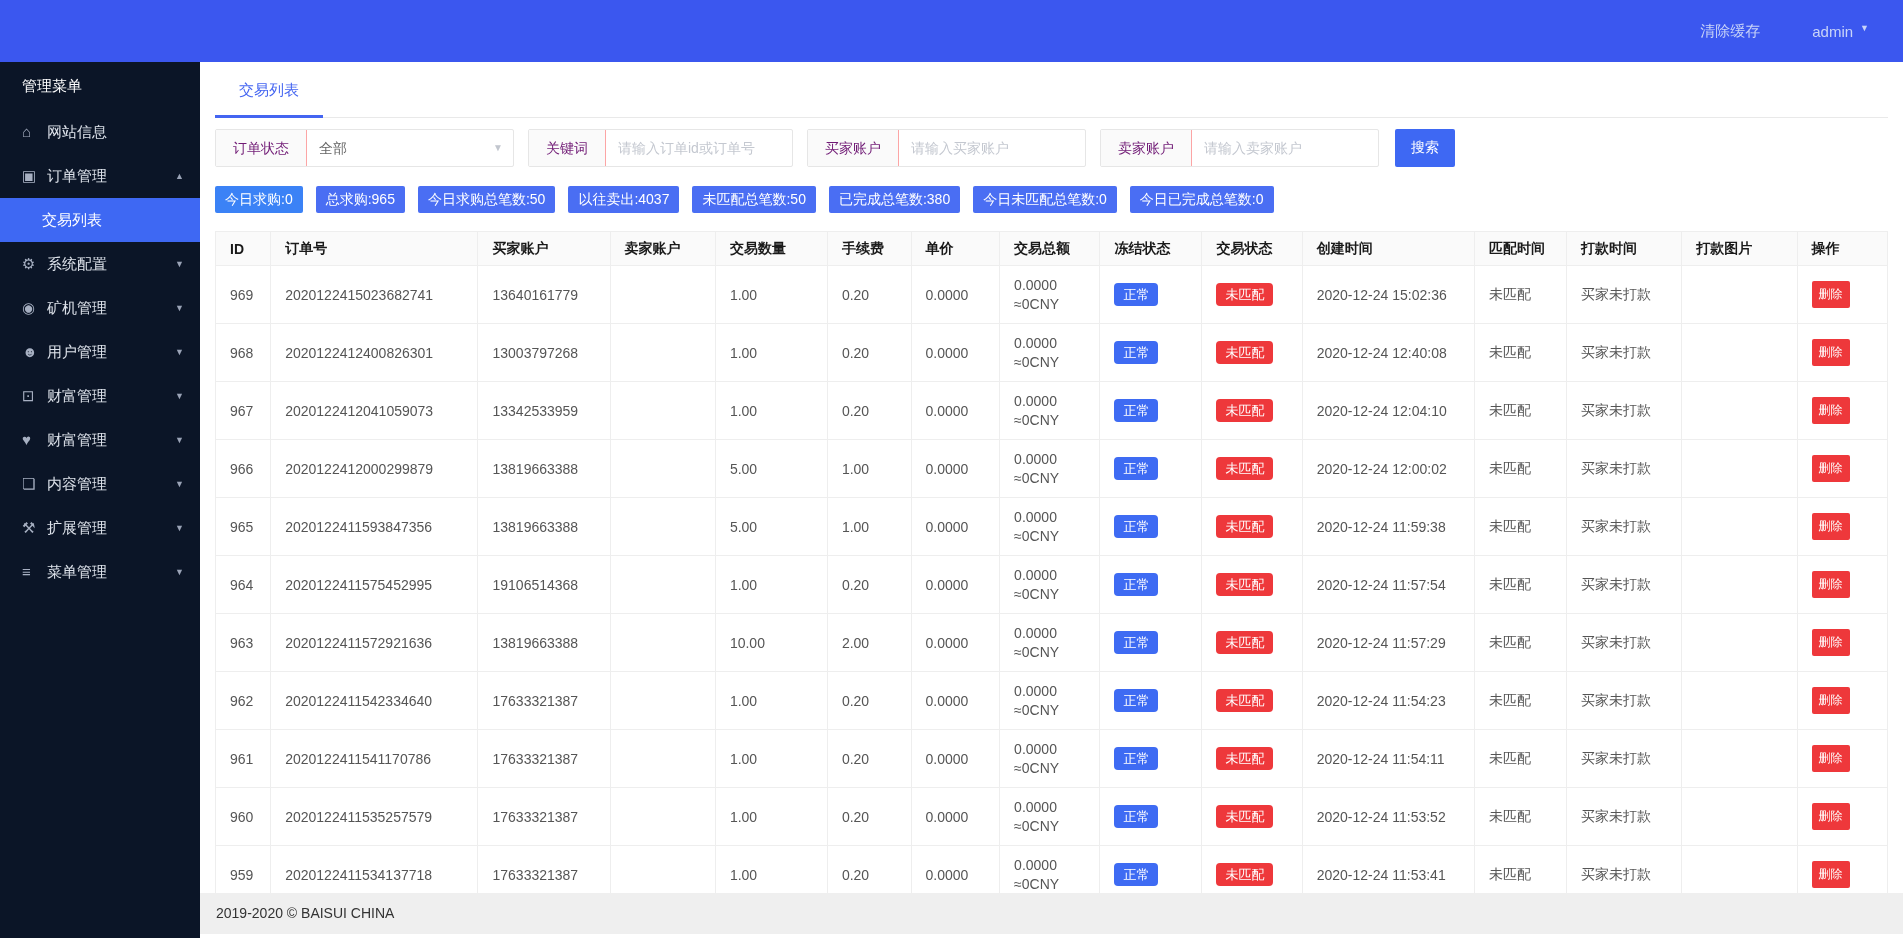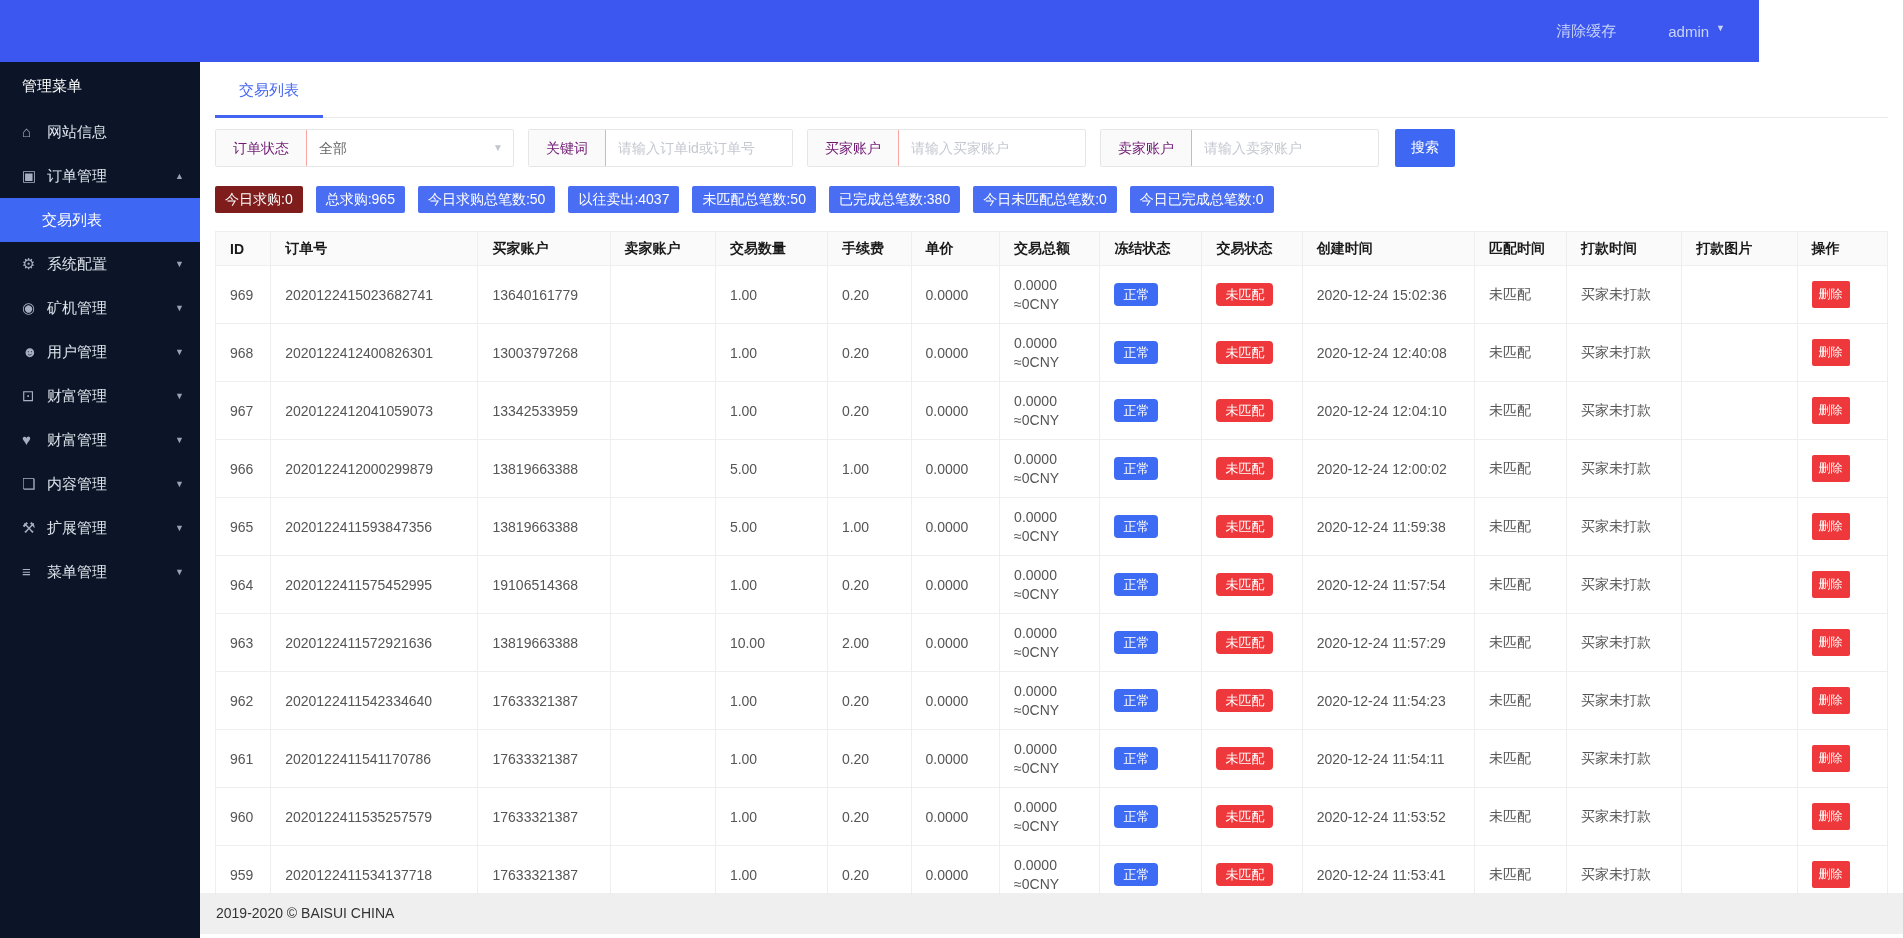--- a/index.html
+++ b/index.html
@@ -1,20 +1,20 @@
 <!DOCTYPE html>
 <html><head>
 <meta charset="utf-8">
 <style>
   *{box-sizing:border-box;margin:0;padding:0}
   html,body{width:1903px;height:938px}
   body{font-family:"Liberation Sans","DejaVu Sans",sans-serif;background:#fff;overflow:hidden;position:relative}
 
   
-  .topbar{position:absolute;top:0;left:0;width:1759px;height:62px;background:#3b57ef;display:flex;align-items:center;justify-content:flex-end;z-index:5}
+  .topbar{position:absolute;top:0;left:0;width:1903px;height:62px;background:#3b57ef;display:flex;align-items:center;justify-content:flex-end;z-index:5}
   .top-link{color:#c9d4f8;font-size:15px;margin-right:52px;cursor:pointer}
   .top-user{color:#c9d4f8;font-size:15px;margin-right:34px;cursor:pointer;display:flex;align-items:flex-start}
   .top-user .caret{font-size:9px;margin-left:7px;color:#c9d4f8}
 
   
   .sidebar{position:absolute;top:62px;left:0;width:200px;height:876px;background:#0b1527}
   .side-title{height:48px;line-height:48px;padding-left:22px;color:#fff;font-size:15px}
   .side-item{position:relative;height:44px;line-height:44px;padding-left:22px;color:#dde2ea;font-size:15px;cursor:pointer;white-space:nowrap}
   .side-icon{display:inline-block;width:25px;color:#a7b0c2;font-size:15px}
   .side-caret{position:absolute;right:16px;top:0;font-size:9px;color:#9aa3b6}
@@ -33,21 +33,21 @@
   .flabel{background:#fafafa;border-right:1px solid #fca5a5;padding:0 17px;line-height:36px;font-size:14px;color:#701a75;white-space:nowrap}
   .fselect{position:relative;width:206px;line-height:36px;padding:0 28px 0 12px;font-size:14px;color:#666;cursor:pointer}
   .sel-caret{position:absolute;right:10px;top:0;line-height:36px;font-size:10px;color:#c2c6ce}
   .finput{border:none;outline:none;padding:0 12px;font-size:14px;color:#555;width:186px;background:transparent}
   .finput::placeholder{color:#c4c8d0}
   .search-btn{width:60px;height:38px;background:#3e68f3;color:#fff;border:none;border-radius:2px;font-size:14px;cursor:pointer;margin-left:2px}
 
   
   .statsbar{margin-top:19px;display:flex;gap:13px}
   .stat-badge{display:inline-block;padding:0 10px;line-height:27px;font-size:14px;color:#fff;border-radius:2px;white-space:nowrap}
-  .stat-badge.red{background:#7f1d1d}
+  .stat-badge.red{background:#3b82f6}
   .stat-badge.blue{background:#4a6ef3}
 
   
   table.grid{margin-top:18px;width:1673px;border-collapse:collapse;table-layout:fixed}
   .grid th,.grid td{border:1px solid #eeeeee;text-align:left;padding:0 14px;overflow:hidden;white-space:nowrap}
   .grid th{background:#fafafa;height:34px;font-size:14px;font-weight:700;color:#1a1a1a}
   .grid td{height:58px;font-size:14px;color:#555}
   .total-cell div{line-height:19px}
   .badge{display:inline-block;padding:5px 9px;border-radius:4px;color:#fff;font-size:13px;line-height:1}
   .badge.blue{background:#3e6bf3}

